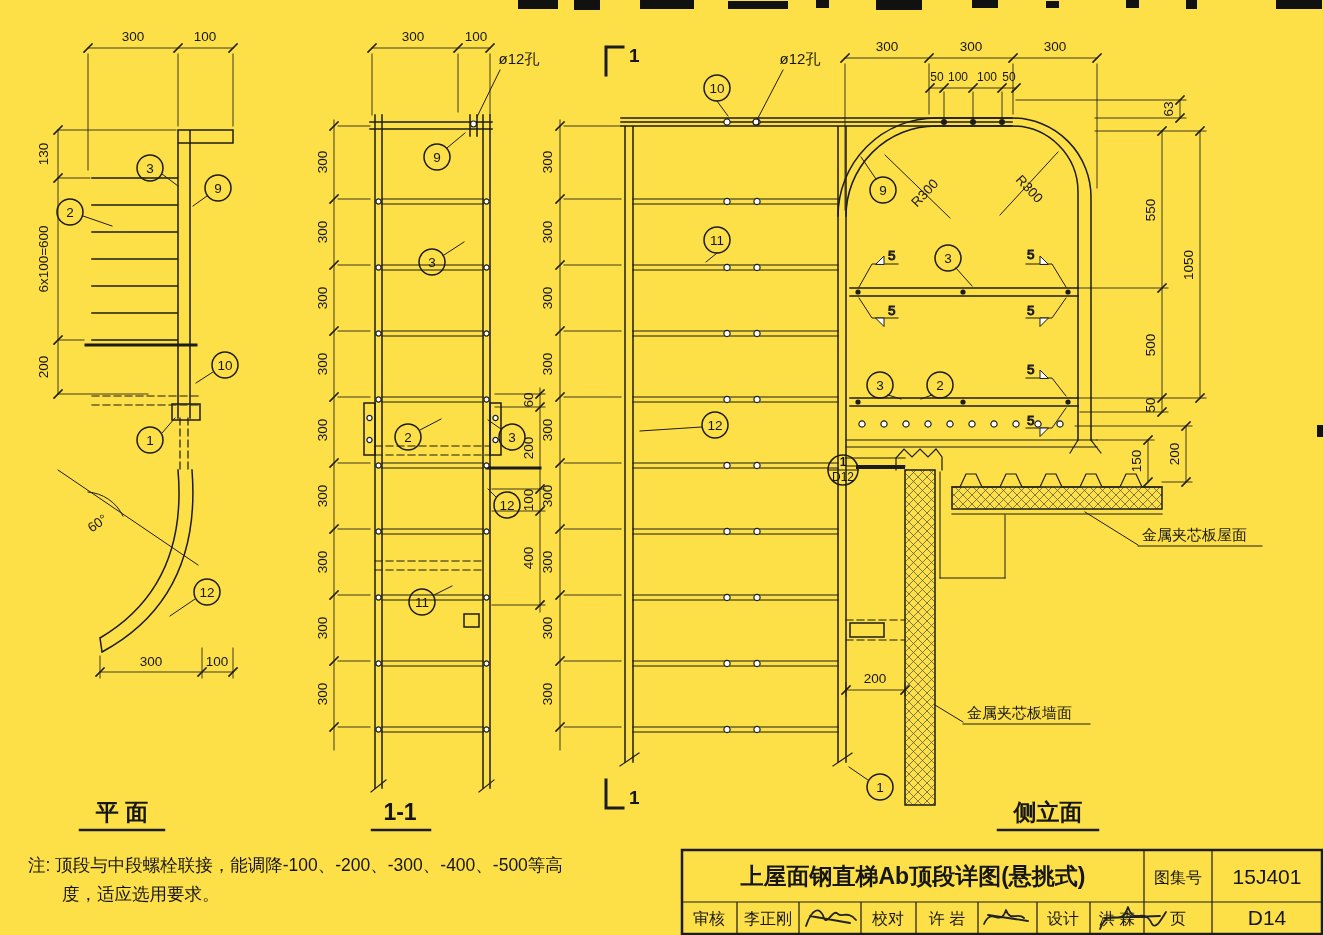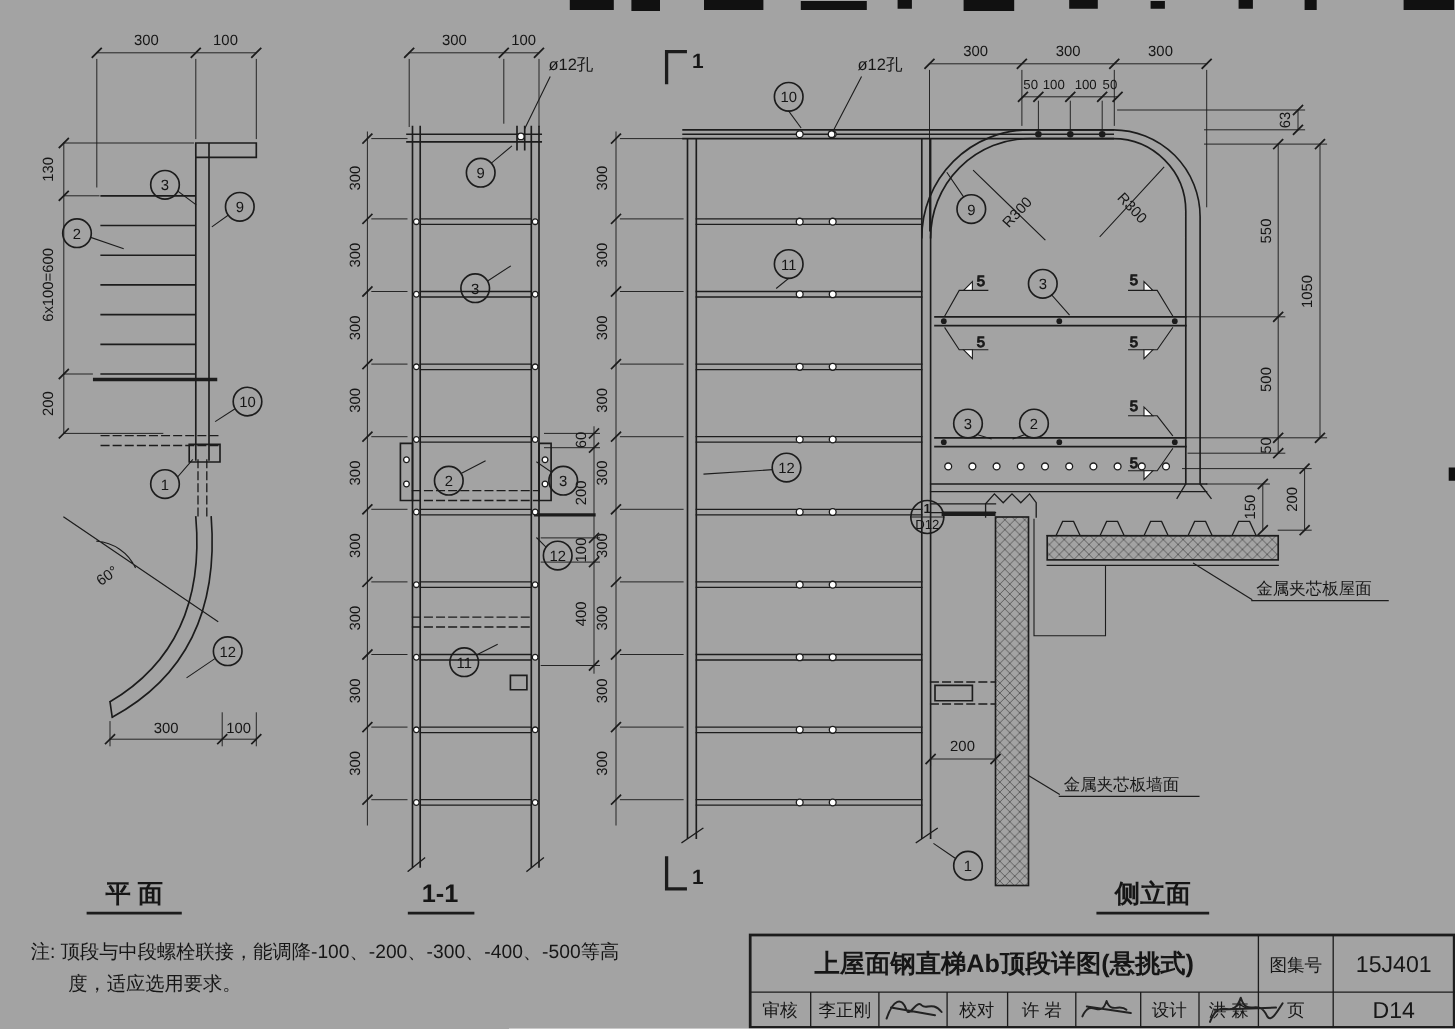--- a/index.html
+++ b/index.html
@@ -1,16 +1,16 @@
 <!DOCTYPE html>
 <html><head>
 <meta charset="utf-8">
 <style>
   html,body{margin:0;padding:0;background:#e8e8e8;}
-  .page{position:relative;width:1323px;height:935px;background:#a3a3a3;overflow:hidden;}
+  .page{position:relative;width:1323px;height:935px;background:#fde047;overflow:hidden;}
   svg{display:block;}
   svg text{font-family:"Liberation Sans","DejaVu Sans",sans-serif;fill:#161616;}
   .ln{stroke:#1c1c1c;stroke-width:1.5;fill:none;stroke-linecap:square;stroke-linejoin:miter;}
   .w1{stroke-width:1;}
   .w08{stroke-width:0.85;}
   .w12{stroke-width:1.2;}
   .w25{stroke-width:2.5;}
   .w3{stroke-width:3;}
   .w4{stroke-width:4;}
   .dash{stroke-dasharray:7 4;stroke-width:1.2;}

